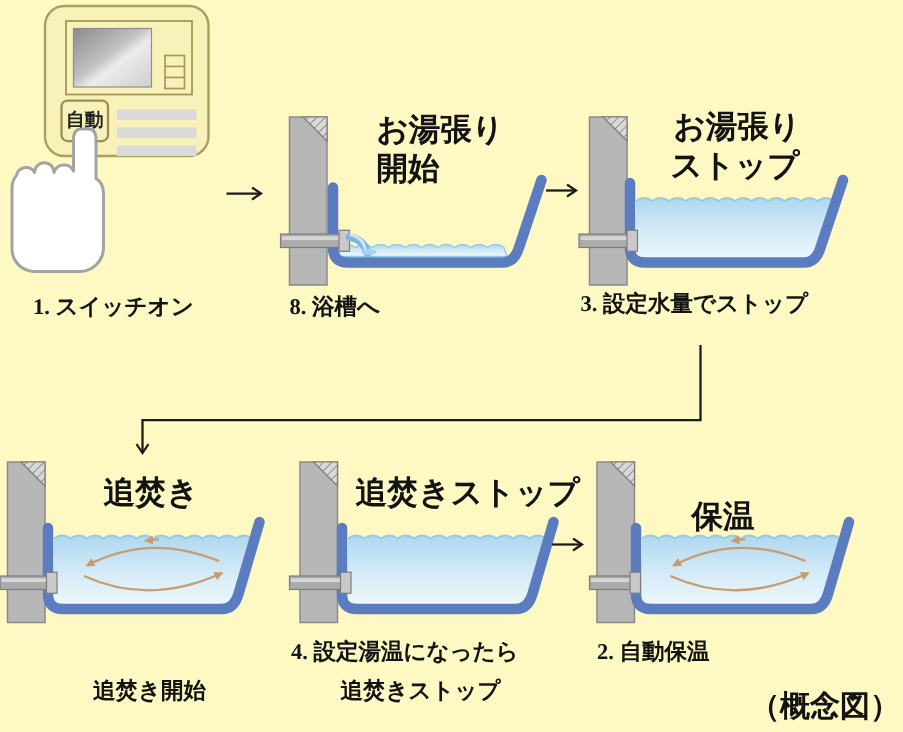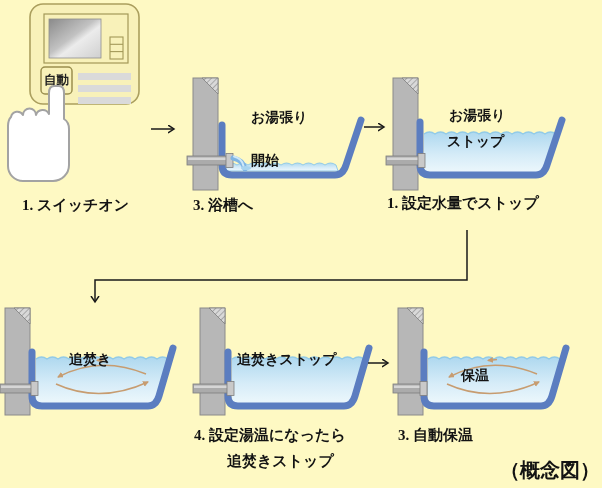--- a/index.html
+++ b/index.html
@@ -2,21 +2,21 @@
 <html><head>
 <meta charset="utf-8">
 <style>
   html,body{margin:0;padding:0;background:#fff;}
   #stage{
     position:relative;width:602px;height:488px;background:#fef9c3;overflow:hidden;
     font-family:"Liberation Serif","DejaVu Serif",serif;color:#111;font-weight:bold;
   }
   .abs{position:absolute;}
   .lbl{position:absolute;font-size:15px;line-height:1.25;white-space:nowrap;color:#131313;}
-  .cap{position:absolute;font-size:14px;line-height:1.2;white-space:nowrap;color:#131313;margin-top:36px;}
+  .cap{position:absolute;font-size:21px;line-height:1.2;white-space:nowrap;color:#131313;}
   .note{position:absolute;font-size:20px;white-space:nowrap;color:#131313;}
   svg{display:block;overflow:visible;}
 </style>
 </head>
 <body>
 
 <div id="stage">
 
   <svg class="abs" width="0" height="0" aria-hidden="true">
     <defs>
@@ -169,29 +169,30 @@
     </g>
     <path d="M31,49 V93 Q31,103 41,103 H148 Q156,103 159,93 L173,45" fill="none" stroke="#5b7dc0" stroke-width="7" stroke-linecap="round" stroke-linejoin="round"></path>
     <g>
       <rect x="0" y="81" width="33" height="9" fill="#ababab" stroke="#7d7d7d" stroke-width="0.8"></rect>
       <rect x="1" y="82.5" width="31" height="2.5" fill="#d6d6d6"></rect>
       <rect x="27" y="78.5" width="7" height="14" fill="#c9c9c9" stroke="#7d7d7d" stroke-width="0.8"></rect>
     </g>
   </svg>
 
   <div class="cap" style="left:251px;top:74px">お湯張り</div>
-  <div class="cap" style="left:251px;top:117px">開始</div>
+  <div class="cap" style="left:251px;top:100px">開始</div>
   <div class="cap" style="left:449px;top:72px">お湯張り</div>
   <div class="cap" style="left:447px;top:98px">ストップ</div>
   <div class="cap" style="left:69px;top:316px">追焚き</div>
   <div class="cap" style="left:237px;top:316px">追焚きストップ</div>
   <div class="cap" style="left:461px;top:332px">保温</div>
 
   <div class="lbl" style="left:22px;top:196px">1. スイッチオン</div>
-  <div class="lbl" style="left:193px;top:196px">3. 浴槽へ</div>
-  <div class="lbl" style="left:387px;top:194px">1. 設定水量でストップ</div>
+  <div class="lbl" style="left:193px;top:196px">8. 浴槽へ</div>
+  <div class="lbl" style="left:387px;top:194px">3. 設定水量でストップ</div>
+  <div class="lbl" style="left:62px;top:452px">追焚き開始</div>
   <div class="lbl" style="left:194px;top:426px">4. 設定湯温になったら</div>
   <div class="lbl" style="left:227px;top:452px">追焚きストップ</div>
-  <div class="lbl" style="left:398px;top:426px">3. 自動保温</div>
+  <div class="lbl" style="left:398px;top:426px">2. 自動保温</div>
 
   <div class="note" style="left:500px;top:457px">（概念図）</div>
 
 </div>
 
 </body></html>

